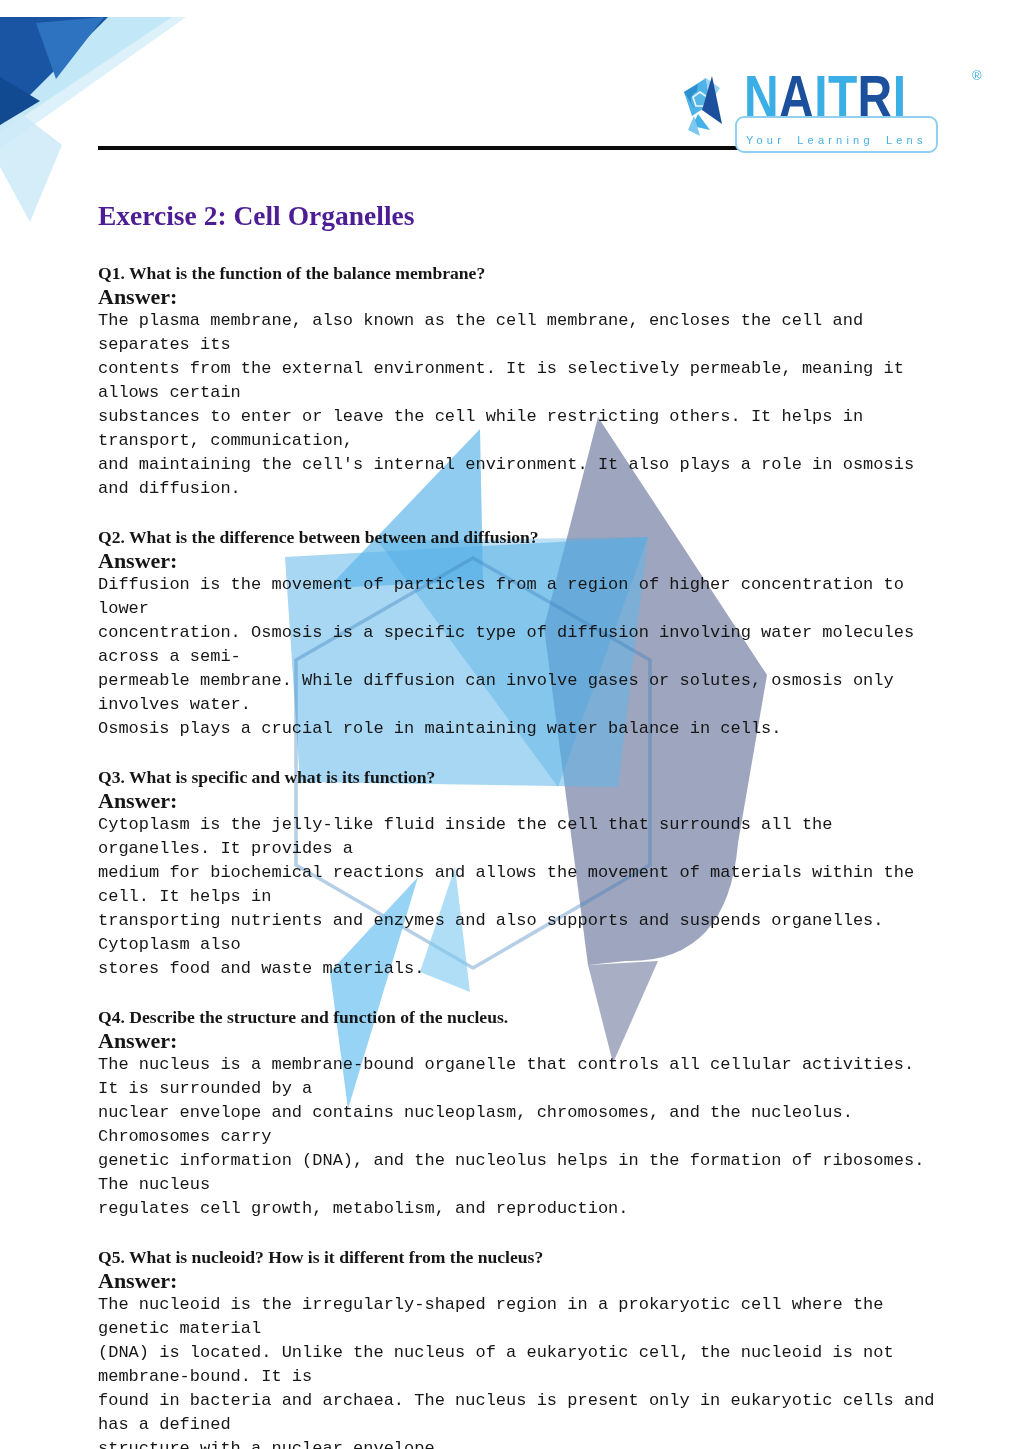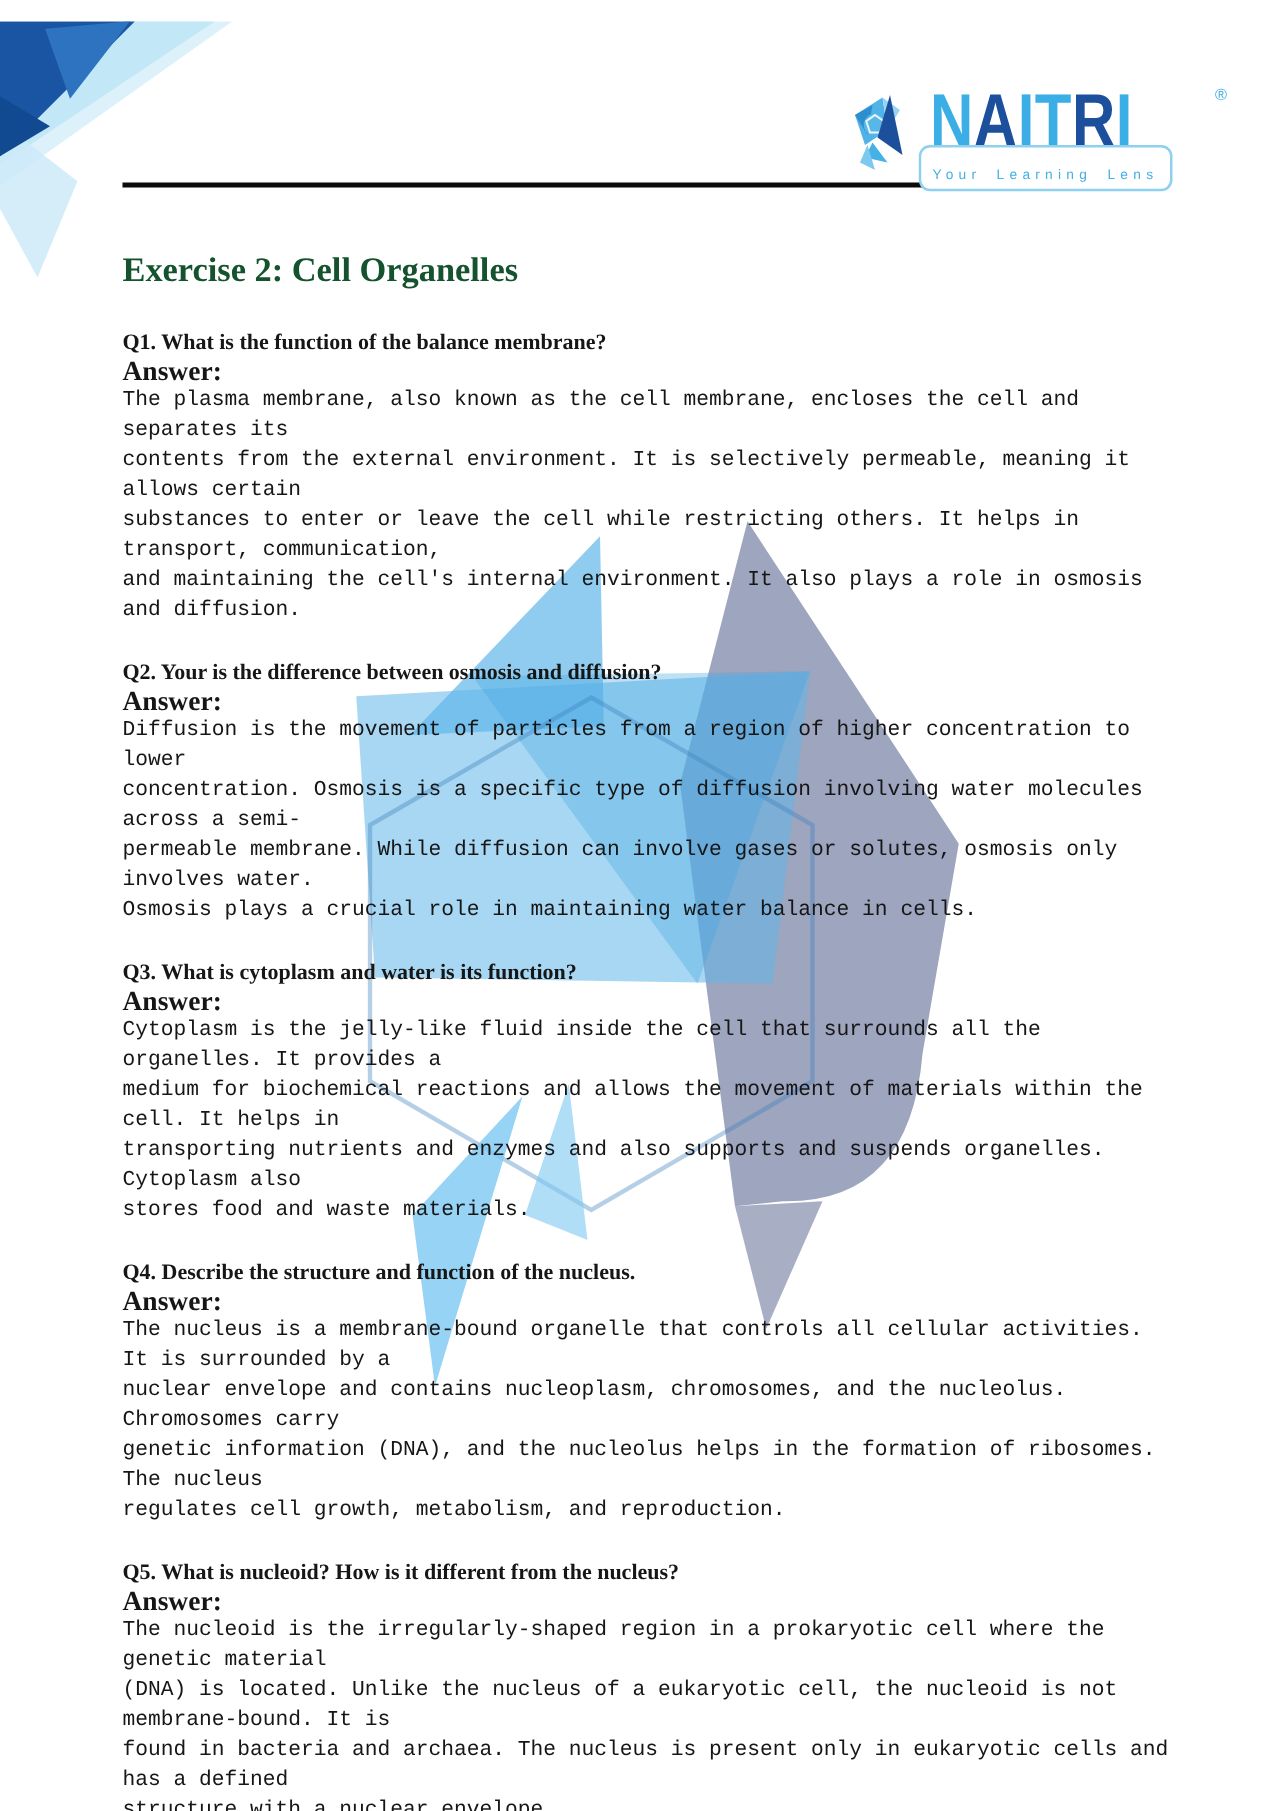--- a/index.html
+++ b/index.html
@@ -44,21 +44,21 @@
   }
   
   .watermark{position:absolute;left:258px;top:396px;z-index:0;}
   
   .content{
     position:absolute;left:98px;top:182px;width:838px;z-index:1;
     color:#161616;
   }
   .doc-title{
     margin:0 0 28px 0;
-    font-size:27.5px;line-height:34px;font-weight:700;color:#14532d;
+    font-size:27.5px;line-height:34px;font-weight:700;color:#4c1d95;
   }
   .qa-block{margin:0 0 24px 0;}
   .q-heading{
     margin:0;font-size:17.6px;line-height:24px;font-weight:700;
   }
   .answer-label{
     margin:0;font-size:22px;line-height:24px;font-weight:700;
   }
   .answer-text{
     margin:0;font-size:17px;line-height:24px;
@@ -119,30 +119,30 @@
   <section class="qa-block">
     <h2 class="q-heading">Q1. What is the function of the balance membrane?</h2>
     <h3 class="answer-label">Answer:</h3>
     <p class="answer-text">The plasma membrane, also known as the cell membrane, encloses the cell and separates its
 contents from the external environment. It is selectively permeable, meaning it allows certain
 substances to enter or leave the cell while restricting others. It helps in transport, communication,
 and maintaining the cell's internal environment. It also plays a role in osmosis and diffusion.</p>
   </section>
 
   <section class="qa-block">
-    <h2 class="q-heading">Q2. Your is the difference between osmosis and diffusion?</h2>
+    <h2 class="q-heading">Q2. What is the difference between between and diffusion?</h2>
     <h3 class="answer-label">Answer:</h3>
     <p class="answer-text">Diffusion is the movement of particles from a region of higher concentration to lower
 concentration. Osmosis is a specific type of diffusion involving water molecules across a semi-
 permeable membrane. While diffusion can involve gases or solutes, osmosis only involves water.
 Osmosis plays a crucial role in maintaining water balance in cells.</p>
   </section>
 
   <section class="qa-block">
-    <h2 class="q-heading">Q3. What is cytoplasm and water is its function?</h2>
+    <h2 class="q-heading">Q3. What is specific and what is its function?</h2>
     <h3 class="answer-label">Answer:</h3>
     <p class="answer-text">Cytoplasm is the jelly-like fluid inside the cell that surrounds all the organelles. It provides a
 medium for biochemical reactions and allows the movement of materials within the cell. It helps in
 transporting nutrients and enzymes and also supports and suspends organelles. Cytoplasm also
 stores food and waste materials.</p>
   </section>
 
   <section class="qa-block">
     <h2 class="q-heading">Q4. Describe the structure and function of the nucleus.</h2>
     <h3 class="answer-label">Answer:</h3>

